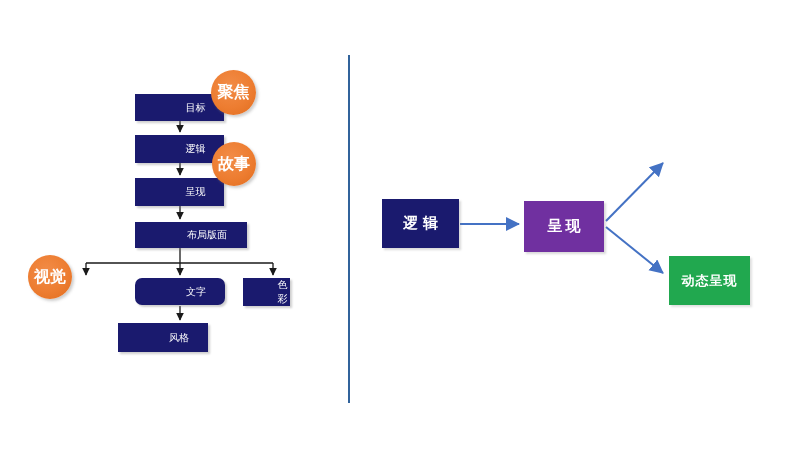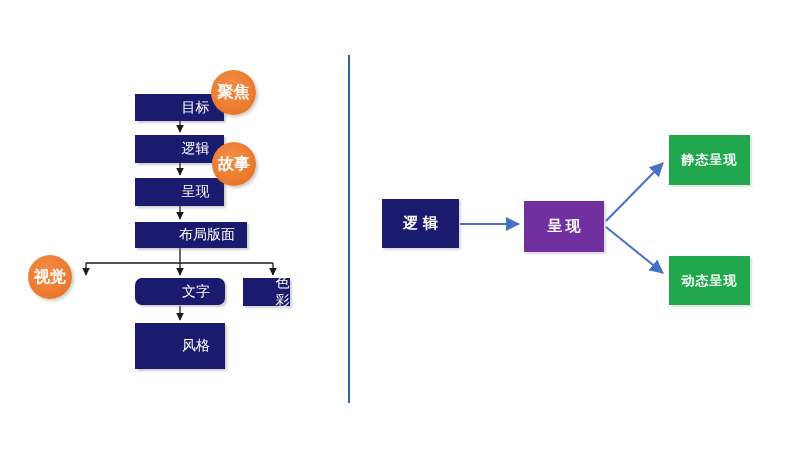--- a/index.html
+++ b/index.html
@@ -5,21 +5,21 @@
   html,body { margin:0; padding:0; background:#fff; }
   .canvas {
     position:relative; width:800px; height:450px; background:#ffffff;
     font-family:"Liberation Sans","DejaVu Sans",sans-serif; overflow:hidden;
   }
   .connectors { position:absolute; left:0; top:0; z-index:1; pointer-events:none; }
   .node {
     position:absolute; display:flex; align-items:center; justify-content:center;
     color:#fff; z-index:2; box-sizing:border-box; text-align:center;
   }
-  .navy  { background:#1A1A6E; font-size:14px; box-shadow:2px 2px 2px rgba(130,130,130,0.38);padding-left:32px; }
+  .navy  { background:#1A1A6E; font-size:10px; box-shadow:2px 2px 2px rgba(130,130,130,0.38);padding-left:32px; }
   .rnavy { background:#1A1A6E; font-weight:bold; font-size:15px; letter-spacing:5px; text-indent:5px; box-shadow:2px 2px 2px rgba(130,130,130,0.3); }
   .purple{ background:#7030A0; font-weight:bold; font-size:15px; letter-spacing:3px; text-indent:3px; box-shadow:2px 2px 2px rgba(130,130,130,0.3); }
   .green { background:#21A84F; font-weight:bold; font-size:13px; letter-spacing:1px; box-shadow:2px 2px 2px rgba(130,130,130,0.25); }
   .badge {
     position:absolute; border-radius:50%; z-index:3;
     background:radial-gradient(circle at 42% 36%, #F28C47 0%, #ED7D31 55%, #E06C1E 100%);
     color:#fff; font-weight:bold; font-size:16px;
     display:flex; align-items:center; justify-content:center;
     box-shadow:2px 2px 3px rgba(130,130,130,0.4);
   }
@@ -58,24 +58,23 @@
 
     <line x1="349" y1="55" x2="349" y2="403" stroke="#31639B" stroke-width="2"></line>
   </svg>
 
   <div class="node navy" style="left:135px; top:94px;  width:89px; height:27px;">目标</div>
   <div class="node navy" style="left:135px; top:135px; width:89px; height:28px;">逻辑</div>
   <div class="node navy" style="left:135px; top:178px; width:89px; height:28px;">呈现</div>
   <div class="node navy" style="left:135px; top:222px; width:112px; height:26px;">布局版面</div>
   <div class="node navy" style="left:135px; top:278px; width:90px; height:27px;border-radius:7px;">文字</div>
   <div class="node navy" style="left:243px; top:278px; width:47px; height:28px;">色彩</div>
-  <div class="node navy" style="left:135px; top:323px; width:90px; height:46px;">风格</div>
+  <div class="node navy" style="left:118px; top:323px; width:90px; height:29px;">风格</div>
 
   <div class="badge" style="left:211px; top:70px;  width:45px; height:45px;">聚焦</div>
   <div class="badge" style="left:212px; top:142px; width:44px; height:44px;font-family:Liberation Serif, serif;">故事</div>
   <div class="badge" style="left:28px;  top:255px; width:44px; height:44px;">视觉</div>
 
   <div class="node rnavy" style="left:382px; top:199px; width:77px; height:49px;">逻辑</div>
   <div class="node purple" style="left:524px; top:201px; width:80px; height:51px;">呈现</div>
-  <div class="node green" style="left:669px; top:135px; width:81px; height:50px;">静态呈现</div>
   <div class="node green" style="left:669px; top:256px; width:81px; height:49px;">动态呈现</div>
 
 </div>
 
 </body></html>

